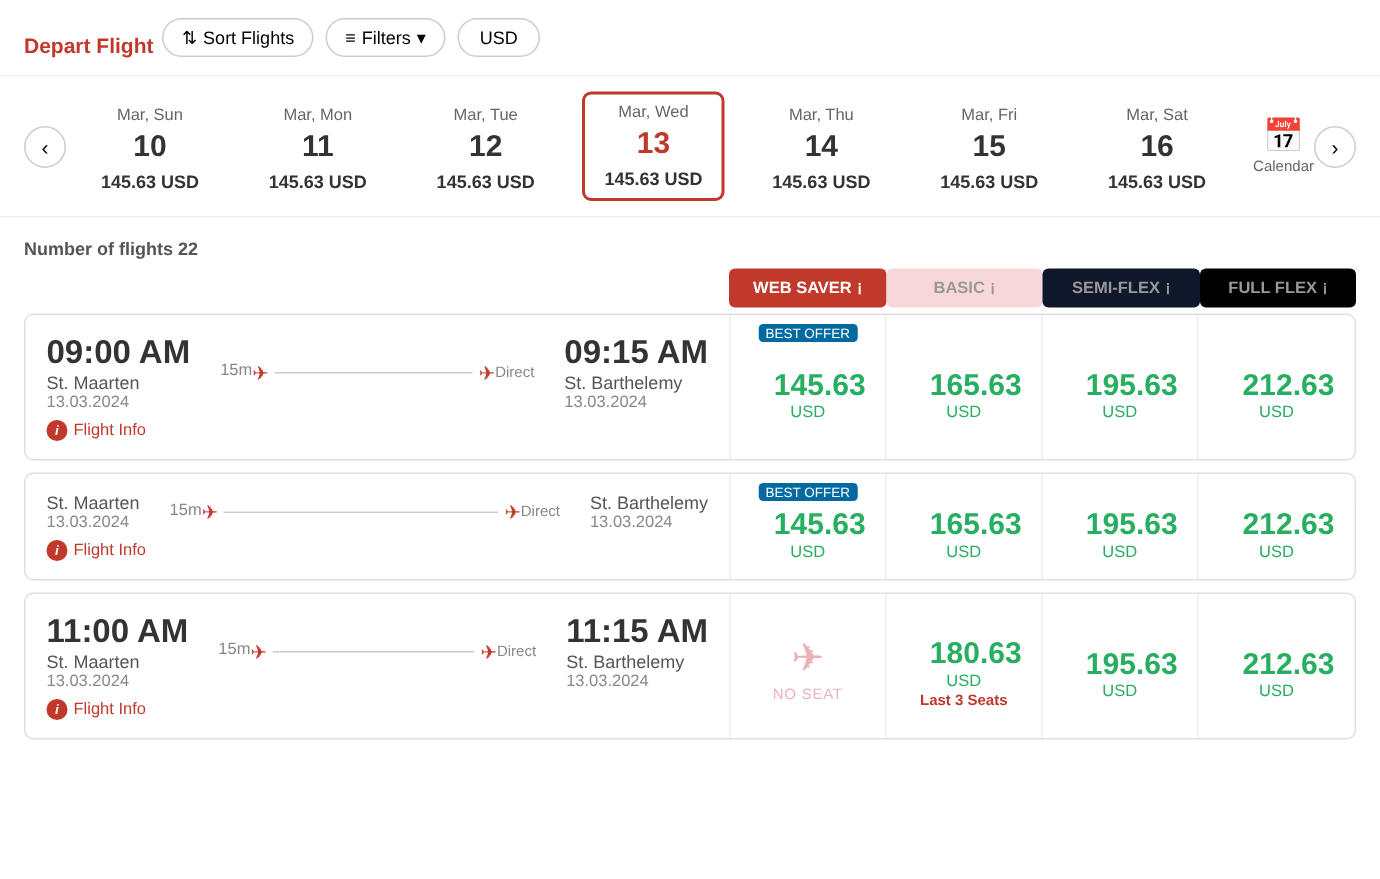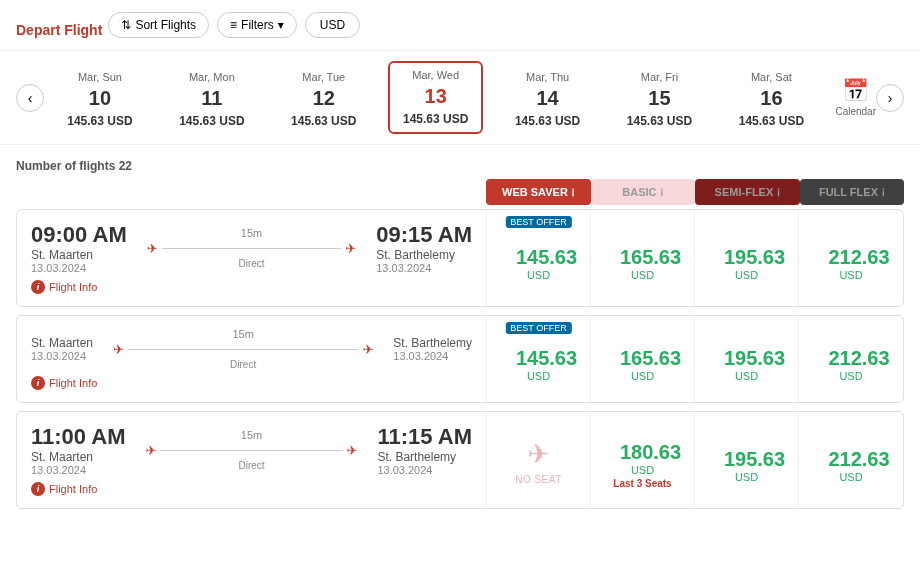--- a/index.html
+++ b/index.html
@@ -32,32 +32,32 @@
     .flights-section { padding: 8px 16px; }
     .flights-count { font-size: 12px; color: #555; padding: 6px 0; }
     .flights-count span { font-weight: bold; }
 
     
     .column-headers { display: grid; grid-template-columns: 470px 1fr 1fr 1fr 1fr; align-items: center; margin-bottom: 4px; }
     .col-spacer {}
     .col-header { text-align: center; padding: 6px 4px; border-radius: 4px; font-size: 11px; font-weight: bold; display: flex; align-items: center; justify-content: center; gap: 4px; }
     .col-websaver { background: #c0392b; color: #fff; border-radius: 4px; }
     .col-basic { background: #f8d7da; color: #999; border-radius: 4px; }
-    .col-semiflex { background: #7f1d1d; color: #999; border-radius: 4px; }
-    .col-fullflex { background: #404040; color: #999; border-radius: 4px; }
+    .col-semiflex { background: #0f172a; color: #999; border-radius: 4px; }
+    .col-fullflex { background: #000000; color: #999; border-radius: 4px; }
 
     
     .flight-card { display: grid; grid-template-columns: 470px 1fr 1fr 1fr 1fr; border: 1px solid #e0e0e0; border-radius: 6px; margin-bottom: 8px; overflow: hidden; }
     .flight-info { padding: 12px 14px; border-right: 1px solid #eee; }
     .flight-times { display: flex; align-items: center; gap: 12px; margin-bottom: 4px; }
     .flight-time-block { }
     .time-big { font-size: 22px; font-weight: bold; color: #333; }
     .airport-name { font-size: 12px; color: #555; }
     .flight-date { font-size: 11px; color: #888; }
-    .flight-middle { display: flex; flex-direction: column; align-items: center; flex: 1; padding: 0 8px; }
+    .flight-middle { display: flex; flex: 1; padding: 0 8px; }
     .duration { font-size: 11px; color: #888; margin-bottom: 2px; }
     .flight-line { display: flex; align-items: center; gap: 4px; width: 100%; }
     .plane-icon { color: #c0392b; font-size: 13px; }
     .line { flex: 1; height: 1px; background: #ccc; }
     .direct-label { font-size: 10px; color: #888; margin-top: 2px; }
     .flight-info-link { display: flex; align-items: center; gap: 4px; margin-top: 6px; color: #c0392b; font-size: 11px; cursor: pointer; }
     .info-circle { width: 14px; height: 14px; border-radius: 50%; background: #c0392b; color: #fff; display: inline-flex; align-items: center; justify-content: center; font-size: 9px; font-style: italic; font-weight: bold; }
 
     
     .price-cell { display: flex; flex-direction: column; align-items: center; justify-content: center; padding: 8px 4px; border-right: 1px solid #eee; cursor: pointer; position: relative; }

